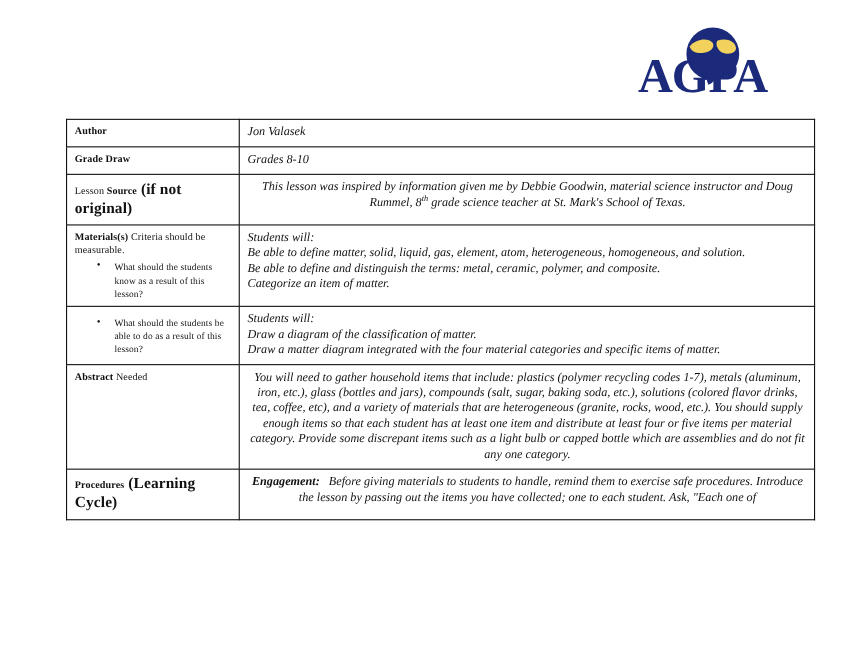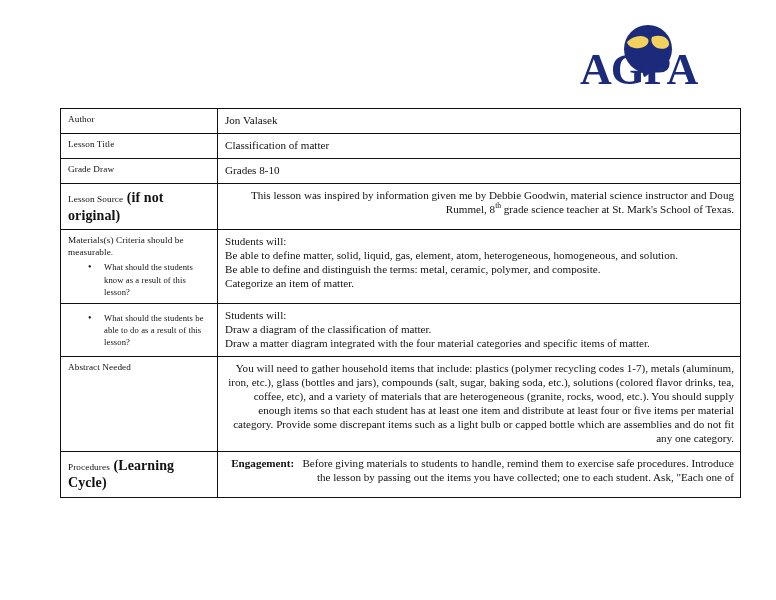--- a/index.html
+++ b/index.html
@@ -49,39 +49,40 @@
     border: 1.6px solid #111111;
     vertical-align: top;
     padding: 5px 6px 5px 7px;
     line-height: 1.26;
   }
   .col-label {
     width: 143px;
   }
   .col-value {
     width: 509px;
+    font-style: italic;
   }
 
   
   .label-cell {
     font-size: 9.2px;
     letter-spacing: 0.1px;
     padding-top: 8px;
   }
-  .label-cell .b { font-weight: normal; }
+  .label-cell .b { font-weight: bold; }
   .label-cell .r { font-weight: normal; }
   .label-cell .sm { font-size: 14px; font-weight: bold; }
 
   .value-cell {
     font-size: 11.1px;
   }
   .value-cell .line { display: block; white-space: normal; }
   .value-cell p {
     margin: 0;
-    text-align: right;
+    text-align: center;
   }
   .value-cell .strong { font-weight: bold; }
 
   
   .label-mid { padding-top: 9px; }
 
   
   .crit-list {
     margin: 3px 0 0 0;
     padding: 0 0 0 20px;
@@ -137,28 +138,20 @@
 
       <tr>
         <td class="col-label label-cell label-mid">
           <span class="b">Author</span>
         </td>
         <td class="col-value value-cell">
           <span class="line">Jon Valasek</span>
         </td>
       </tr>
 
-      <tr>
-        <td class="col-label label-cell label-mid">
-          <span class="b">Lesson Title</span>
-        </td>
-        <td class="col-value value-cell">
-          <span class="line">Classification of matter</span>
-        </td>
-      </tr>
 
       <tr>
         <td class="col-label label-cell label-mid">
           <span class="b">Grade Draw</span>
         </td>
         <td class="col-value value-cell">
           <span class="line">Grades 8-10</span>
         </td>
       </tr>
 

